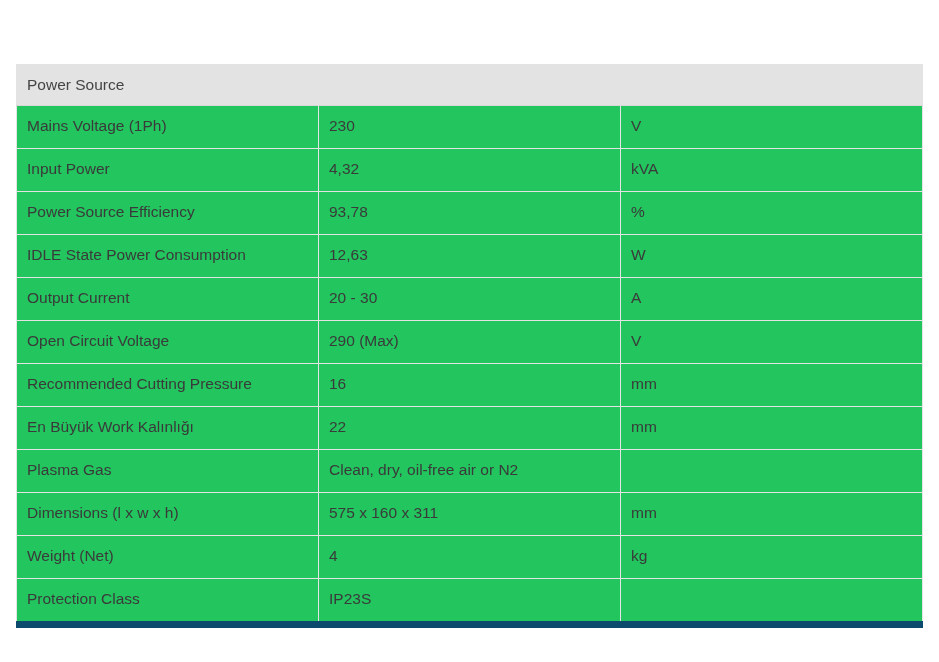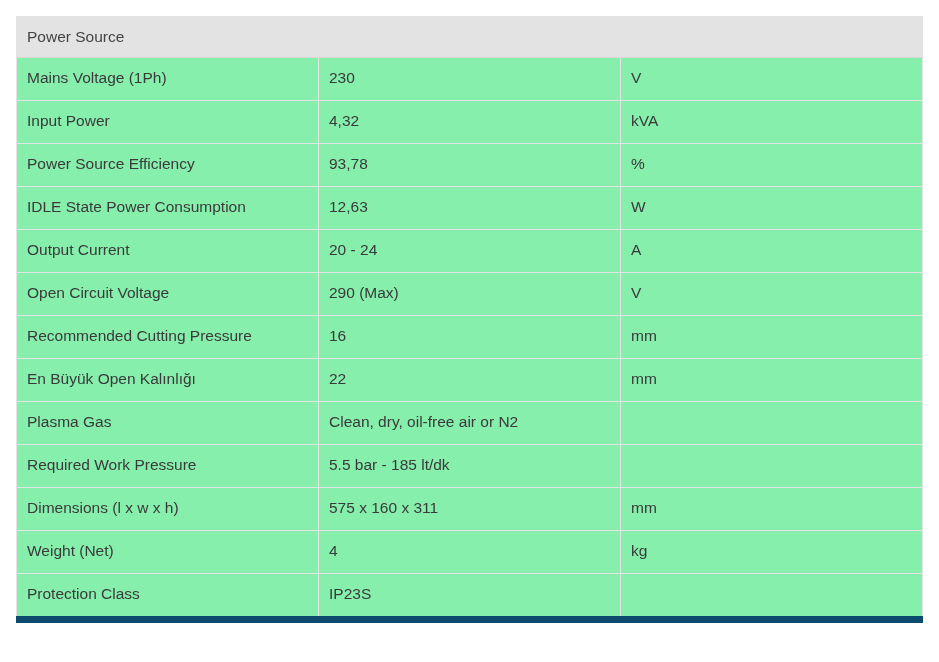--- a/index.html
+++ b/index.html
@@ -11,20 +11,21 @@
     width: 939px;
     height: 662px;
     font-family: "Liberation Sans", sans-serif;
     color: #333333;
     overflow: hidden;
   }
   .spec-wrap {
     box-sizing: border-box;
     width: 939px;
     padding: 16px 16px 0 16px;
+    margin-top: 48px;
   }
   table.spec-table {
     width: 907px;
     border-collapse: collapse;
     table-layout: fixed;
     font-size: 15px;
   }
   .header-row th {
     background: #e3e3e3;
     color: #444444;
@@ -36,21 +37,21 @@
     border-bottom: 1px solid #d8d8d8;
   }
   .spec-table td {
     border: 1px solid #e4e4e4;
     padding: 10px 10px 11px 10px;
     vertical-align: middle;
     line-height: 1.2;
     height: 21px;
     color: #3a3a3a;
     font-size: 15.5px;
-    background: #86efac;
+    background: #22c55e;
   }
   td.col-label { width: 453px; }
   td.col-value { width: 372px; }
   td.col-unit  { width: 80px; }
   .spec-table tr:last-child td {
     border-bottom: 7px solid #0c4a6e;
   }
 </style>
 </head>
 <body>
@@ -78,46 +79,41 @@
           <td class="col-value">93,78</td>
           <td class="col-unit">%</td>
         </tr>
         <tr>
           <td class="col-label">IDLE State Power Consumption</td>
           <td class="col-value">12,63</td>
           <td class="col-unit">W</td>
         </tr>
         <tr>
           <td class="col-label">Output Current</td>
-          <td class="col-value">20 - 24</td>
+          <td class="col-value">20 - 30</td>
           <td class="col-unit">A</td>
         </tr>
         <tr>
           <td class="col-label">Open Circuit Voltage</td>
           <td class="col-value">290 (Max)</td>
           <td class="col-unit">V</td>
         </tr>
         <tr>
           <td class="col-label">Recommended Cutting Pressure</td>
           <td class="col-value">16</td>
           <td class="col-unit">mm</td>
         </tr>
         <tr>
-          <td class="col-label">En Büyük Open Kalınlığı</td>
+          <td class="col-label">En Büyük Work Kalınlığı</td>
           <td class="col-value">22</td>
           <td class="col-unit">mm</td>
         </tr>
         <tr>
           <td class="col-label">Plasma Gas</td>
           <td class="col-value">Clean, dry, oil-free air or N2</td>
-          <td class="col-unit"></td>
-        </tr>
-        <tr>
-          <td class="col-label">Required Work Pressure</td>
-          <td class="col-value">5.5 bar - 185 lt/dk</td>
           <td class="col-unit"></td>
         </tr>
         <tr>
           <td class="col-label">Dimensions (l x w x h)</td>
           <td class="col-value">575 x 160 x 311</td>
           <td class="col-unit">mm</td>
         </tr>
         <tr>
           <td class="col-label">Weight (Net)</td>
           <td class="col-value">4</td>

